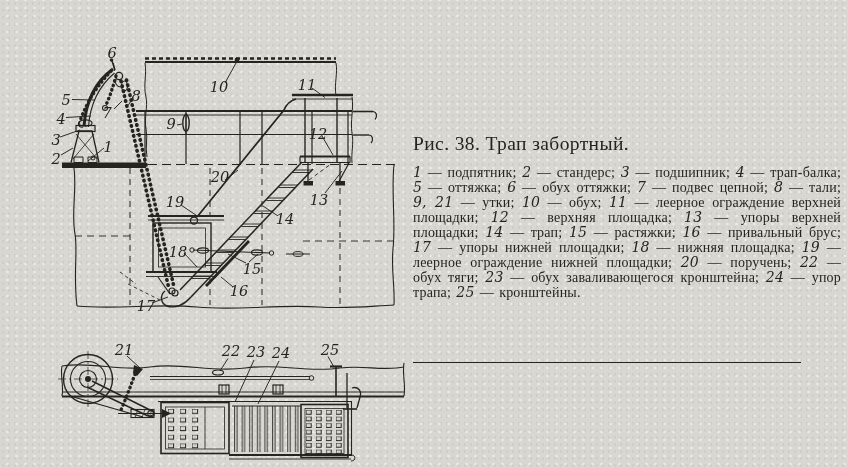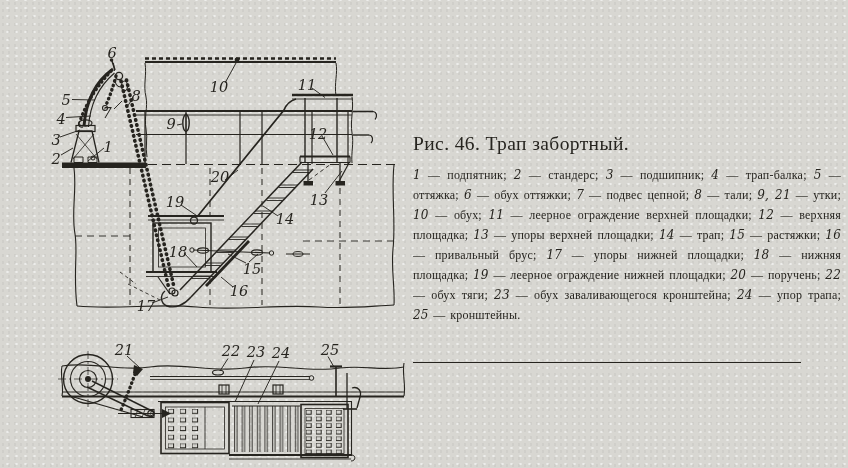--- a/index.html
+++ b/index.html
@@ -24,21 +24,21 @@
   .callout{
     font-family:"DejaVu Serif","Liberation Serif",serif;
     font-style:italic; font-size:14.5px; fill:var(--ink);
     text-anchor:middle;
   }
   .caption{ position:absolute; left:413px; top:133px; width:428px; }
   .fig-title{
     font-size:19.5px; letter-spacing:0.4px; margin-bottom:10px; white-space:nowrap;
   }
   .fig-legend{
-    font-size:12px; line-height:20px; text-align:justify;
+    font-size:14px; line-height:15px; text-align:justify;
     letter-spacing:0.2px; word-spacing:1.5px;
   }
   .fig-legend i{ font-family:"DejaVu Serif",serif; font-style:italic; }
   .caption-rule{
     position:absolute; left:413px; top:362px; width:388px; height:0;
     border-top:1.6px solid var(--ink);
   }
 </style>
 </head>
 <body>
@@ -289,19 +289,19 @@
         <text x="220" y="182" class="callout">20</text>
         <text x="124" y="355" class="callout">21</text>
         <text x="231" y="356" class="callout">22</text>
         <text x="256" y="357" class="callout">23</text>
         <text x="281" y="358" class="callout">24</text>
         <text x="330" y="355" class="callout">25</text>
       </g>
   </svg>
 
   <div class="caption">
-    <div class="fig-title">Рис. 46. Трап забортный.</div>
+    <div class="fig-title">Рис. 38. Трап забортный.</div>
     <div class="fig-legend"><span><i>1</i> — подпятник; </span> <span><i>2</i> — стандерс; </span> <span><i>3</i> — подшипник; </span> <span><i>4</i> — трап-балка; </span> <span><i>5</i> — оттяжка; </span> <span><i>6</i> — обух оттяжки; </span> <span><i>7</i> — подвес цепной; </span> <span><i>8</i> — тали; </span> <span><i>9, 21</i> — утки; </span> <span><i>10</i> — обух; </span> <span><i>11</i> — леерное ограждение верхней площадки; </span> <span><i>12</i> — верхняя площадка; </span> <span><i>13</i> — упоры верхней площадки; </span> <span><i>14</i> — трап; </span> <span><i>15</i> — растяжки; </span> <span><i>16</i> — привальный брус; </span> <span><i>17</i> — упоры нижней площадки; </span> <span><i>18</i> — нижняя площадка; </span> <span><i>19</i> — леерное ограждение нижней площадки; </span> <span><i>20</i> — поручень; </span> <span><i>22</i> — обух тяги; </span> <span><i>23</i> — обух заваливающегося кронштейна; </span> <span><i>24</i> — упор трапа; </span> <span><i>25</i> — кронштейны.</span></div>
   </div>
 
   <div class="caption-rule"></div>
 
 </div>
 
 </body></html>

